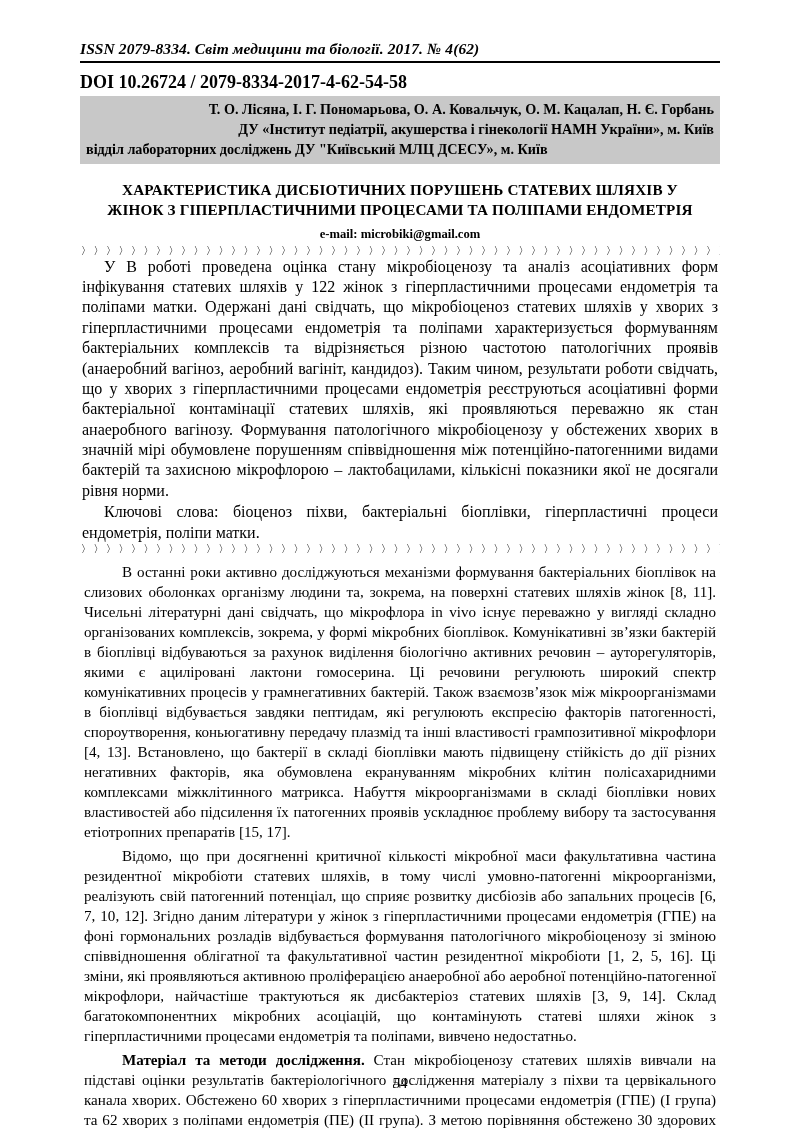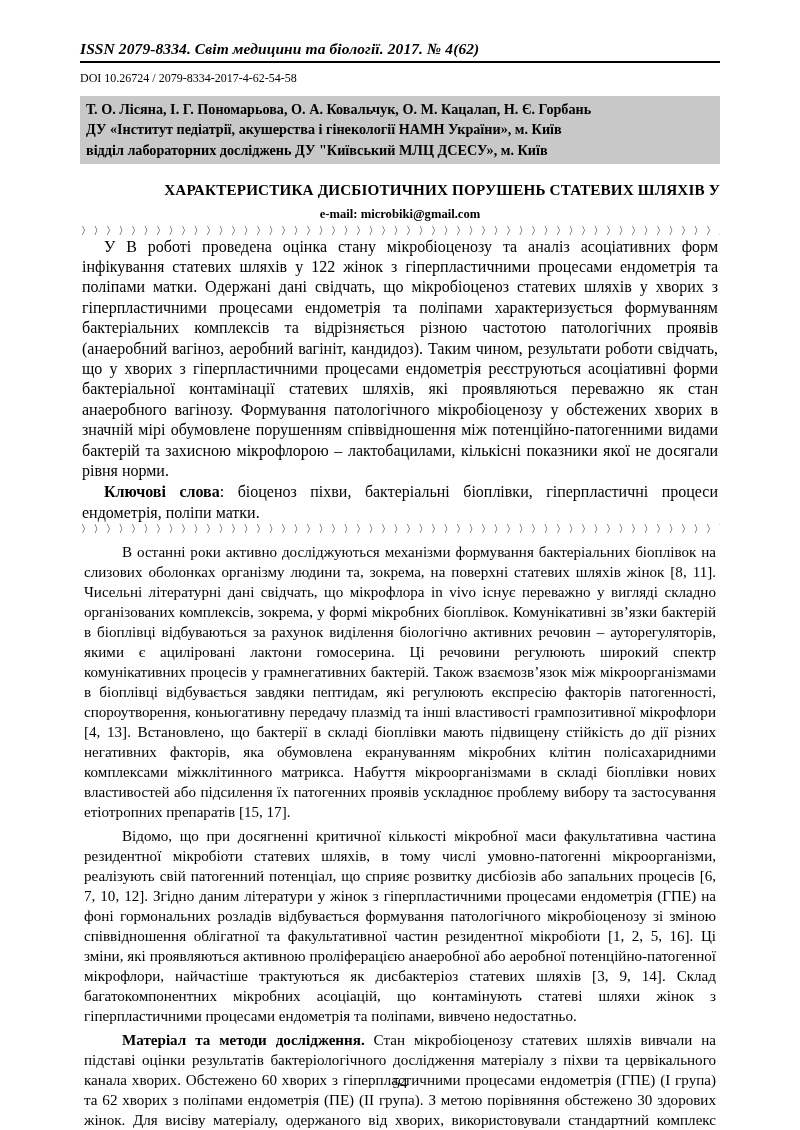--- a/index.html
+++ b/index.html
@@ -31,42 +31,41 @@
     letter-spacing: 0.1px;
     padding-bottom: 3px;
   }
   .runhead-rule {
     border-bottom: 2.5px solid #000;
     margin-bottom: 7px;
   }
 
   
   .idblock {
-    font-weight: normal;
-    font-size: 12px;
+    font-weight: bold;
+    font-size: 18px;
     line-height: 1.42;
-    margin-bottom: 9px;
   }
 
   
   .authorbox {
     background: #c8c8c8;
     padding: 3px 6px 4px 6px;
     font-weight: bold;
     font-size: 14.2px;
     line-height: 1.44;
     margin-bottom: 12px;
   }
   .authorbox .ln { display: block; }
-  .authorbox .ctr { text-align: left; }
+  .authorbox .ctr { text-align: right; }
   .authorbox .just { text-align: left; }
 
   
   .title {
-    text-align: right;
+    text-align: center;
     font-weight: bold;
     font-size: 15.2px;
     line-height: 1.34;
     letter-spacing: 0.15px;
     margin: 16px 0 6px 0;
   }
   .email {
     text-align: center;
     font-weight: bold;
     font-size: 12.6px;
@@ -86,21 +85,21 @@
   }
   .zig-bottom { transform: scaleY(-1); }
   .abstract {
     font-size: 16px;
     line-height: 1.275;
     text-align: justify;
     padding: 2px 2px 1px 2px;
   }
   .abstract p { margin: 0; text-indent: 22px; }
   .abstract .kw { text-indent: 22px; margin-top: 1px; }
-  .abstract .kw b { font-weight: bold; }
+  .abstract .kw b { font-weight: normal; }
 
   
   .body {
     font-size: 15.1px;
     line-height: 1.325;
     text-align: justify;
     margin-top: 10px;
   }
   .body p {
     margin: 4px;
@@ -131,20 +130,21 @@
   </div>
 
   <div class="authorbox">
     <span class="ln ctr">Т. О. Лісяна, І. Г. Пономарьова, О. А. Ковальчук, О. М. Кацалап, Н. Є. Горбань</span>
     <span class="ln ctr">ДУ «Інститут педіатрії, акушерства і гінекології НАМН України», м. Київ</span>
     <span class="ln just">відділ лабораторних досліджень ДУ "Київський МЛЦ ДСЕСУ», м. Київ</span>
   </div>
 
   <div class="title">
     <div>ХАРАКТЕРИСТИКА ДИСБІОТИЧНИХ ПОРУШЕНЬ СТАТЕВИХ ШЛЯХІВ У</div>
+    <div>ЖІНОК З ГІПЕРПЛАСТИЧНИМИ ПРОЦЕСАМИ ТА ПОЛІПАМИ ЕНДОМЕТРІЯ</div>
   </div>
 
   <div class="email">e-mail: microbiki@gmail.com</div>
 
   <div class="zig">〉〉〉〉〉〉〉〉〉〉〉〉〉〉〉〉〉〉〉〉〉〉〉〉〉〉〉〉〉〉〉〉〉〉〉〉〉〉〉〉〉〉〉〉〉〉〉〉〉〉〉〉〉〉〉〉〉〉〉〉〉〉〉〉〉〉〉〉〉〉〉〉〉〉〉〉〉〉〉〉〉〉〉〉〉〉〉〉〉〉〉〉〉〉〉〉〉〉〉〉〉〉〉〉〉〉〉〉〉〉〉〉〉〉〉〉〉〉〉〉〉〉〉〉〉〉〉〉〉〉〉〉〉〉〉〉〉</div>
   <div class="abstract">
     <p>У В роботі проведена оцінка стану мікробіоценозу та аналіз асоціативних форм інфікування статевих шляхів у 122 жінок з гіперпластичними процесами ендометрія та поліпами матки. Одержані дані свідчать, що мікробіоценоз статевих шляхів у хворих з гіперпластичними процесами ендометрія та поліпами характеризується формуванням бактеріальних комплексів  та відрізняється різною частотою патологічних проявів (анаеробний вагіноз, аеробний вагініт, кандидоз). Таким чином, результати роботи свідчать, що у хворих з гіперпластичними процесами ендометрія реєструються асоціативні форми бактеріальної контамінації статевих шляхів, які проявляються переважно як стан анаеробного вагінозу. Формування патологічного мікробіоценозу у обстежених хворих в значній мірі обумовлене порушенням співвідношення між потенційно-патогенними видами бактерій та захисною мікрофлорою – лактобацилами, кількісні показники якої не досягали рівня норми.</p>
     <p class="kw"><b>Ключові слова</b><span>: біоценоз піхви, бактеріальні біоплівки, гіперпластичні процеси ендометрія, поліпи матки.</span></p>
   </div>
   <div class="zig zig-bottom">〉〉〉〉〉〉〉〉〉〉〉〉〉〉〉〉〉〉〉〉〉〉〉〉〉〉〉〉〉〉〉〉〉〉〉〉〉〉〉〉〉〉〉〉〉〉〉〉〉〉〉〉〉〉〉〉〉〉〉〉〉〉〉〉〉〉〉〉〉〉〉〉〉〉〉〉〉〉〉〉〉〉〉〉〉〉〉〉〉〉〉〉〉〉〉〉〉〉〉〉〉〉〉〉〉〉〉〉〉〉〉〉〉〉〉〉〉〉〉〉〉〉〉〉〉〉〉〉〉〉〉〉〉〉〉〉〉</div>

